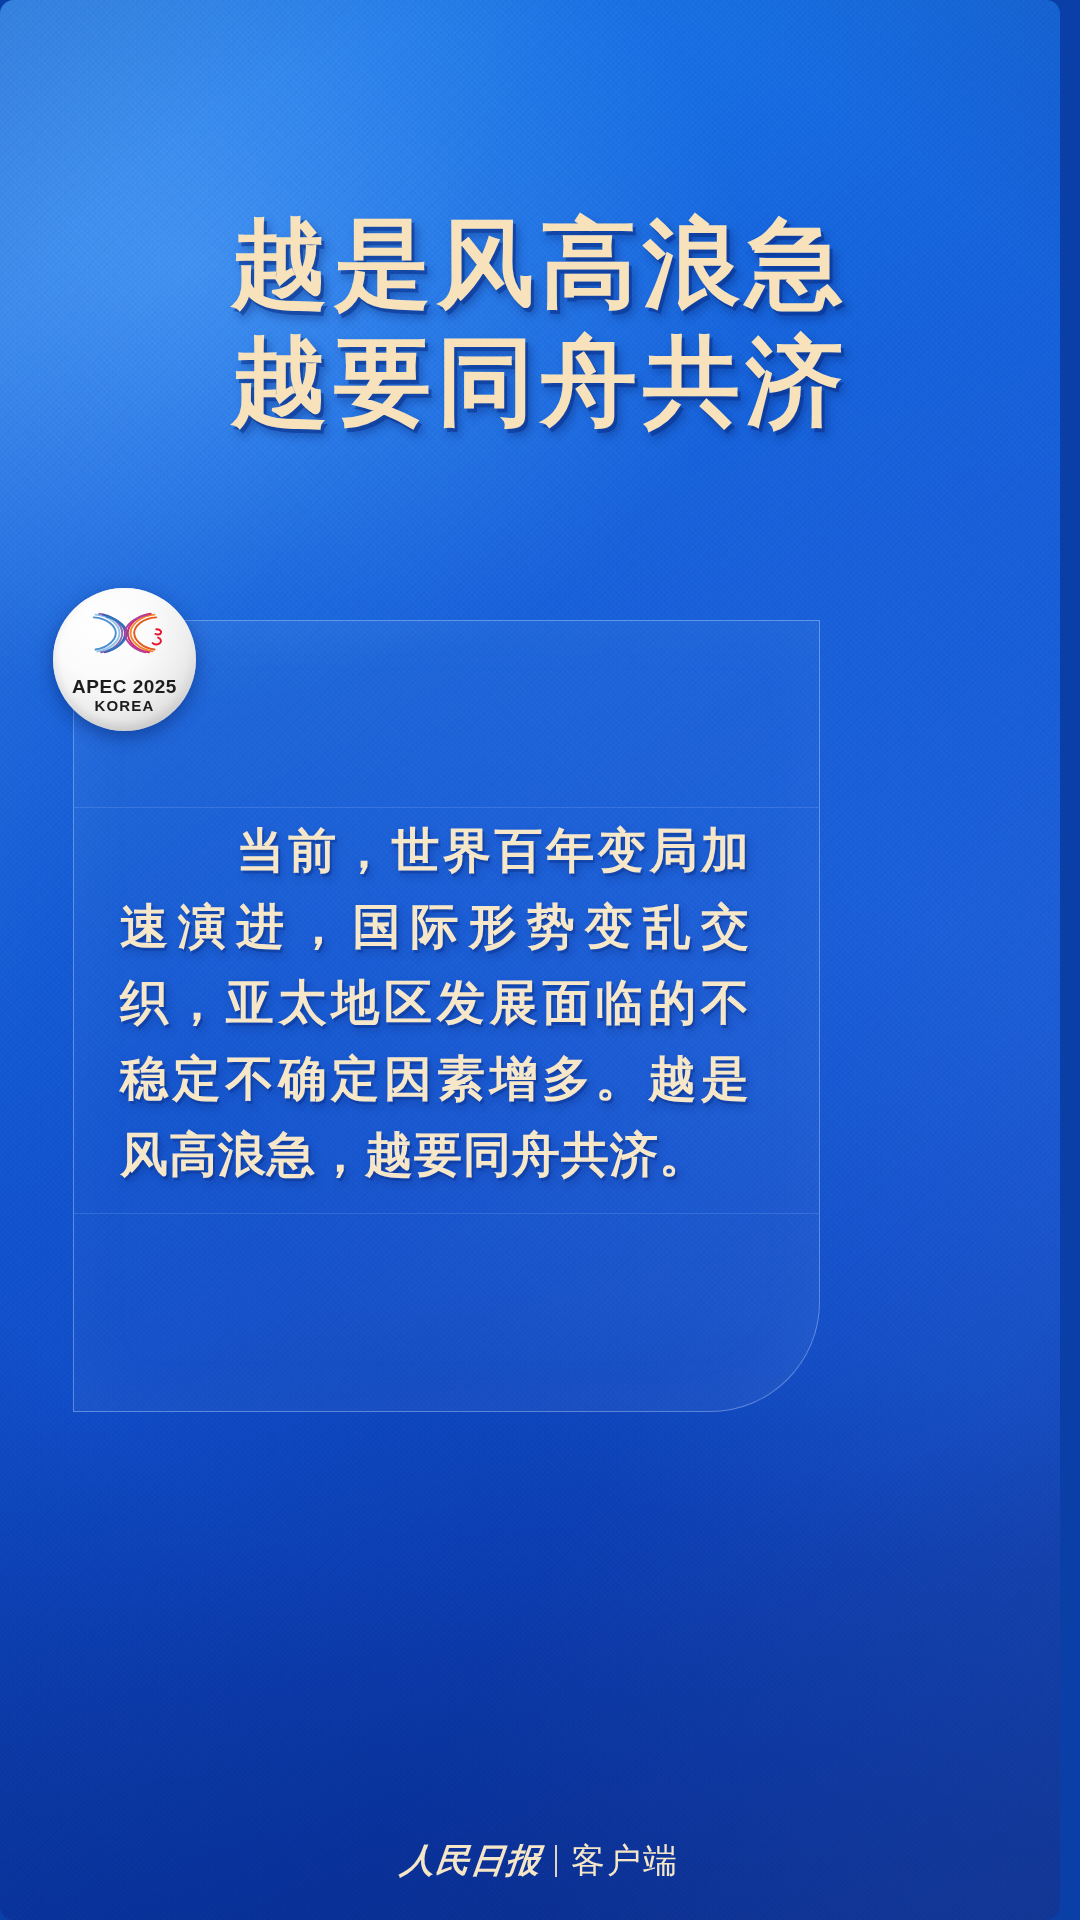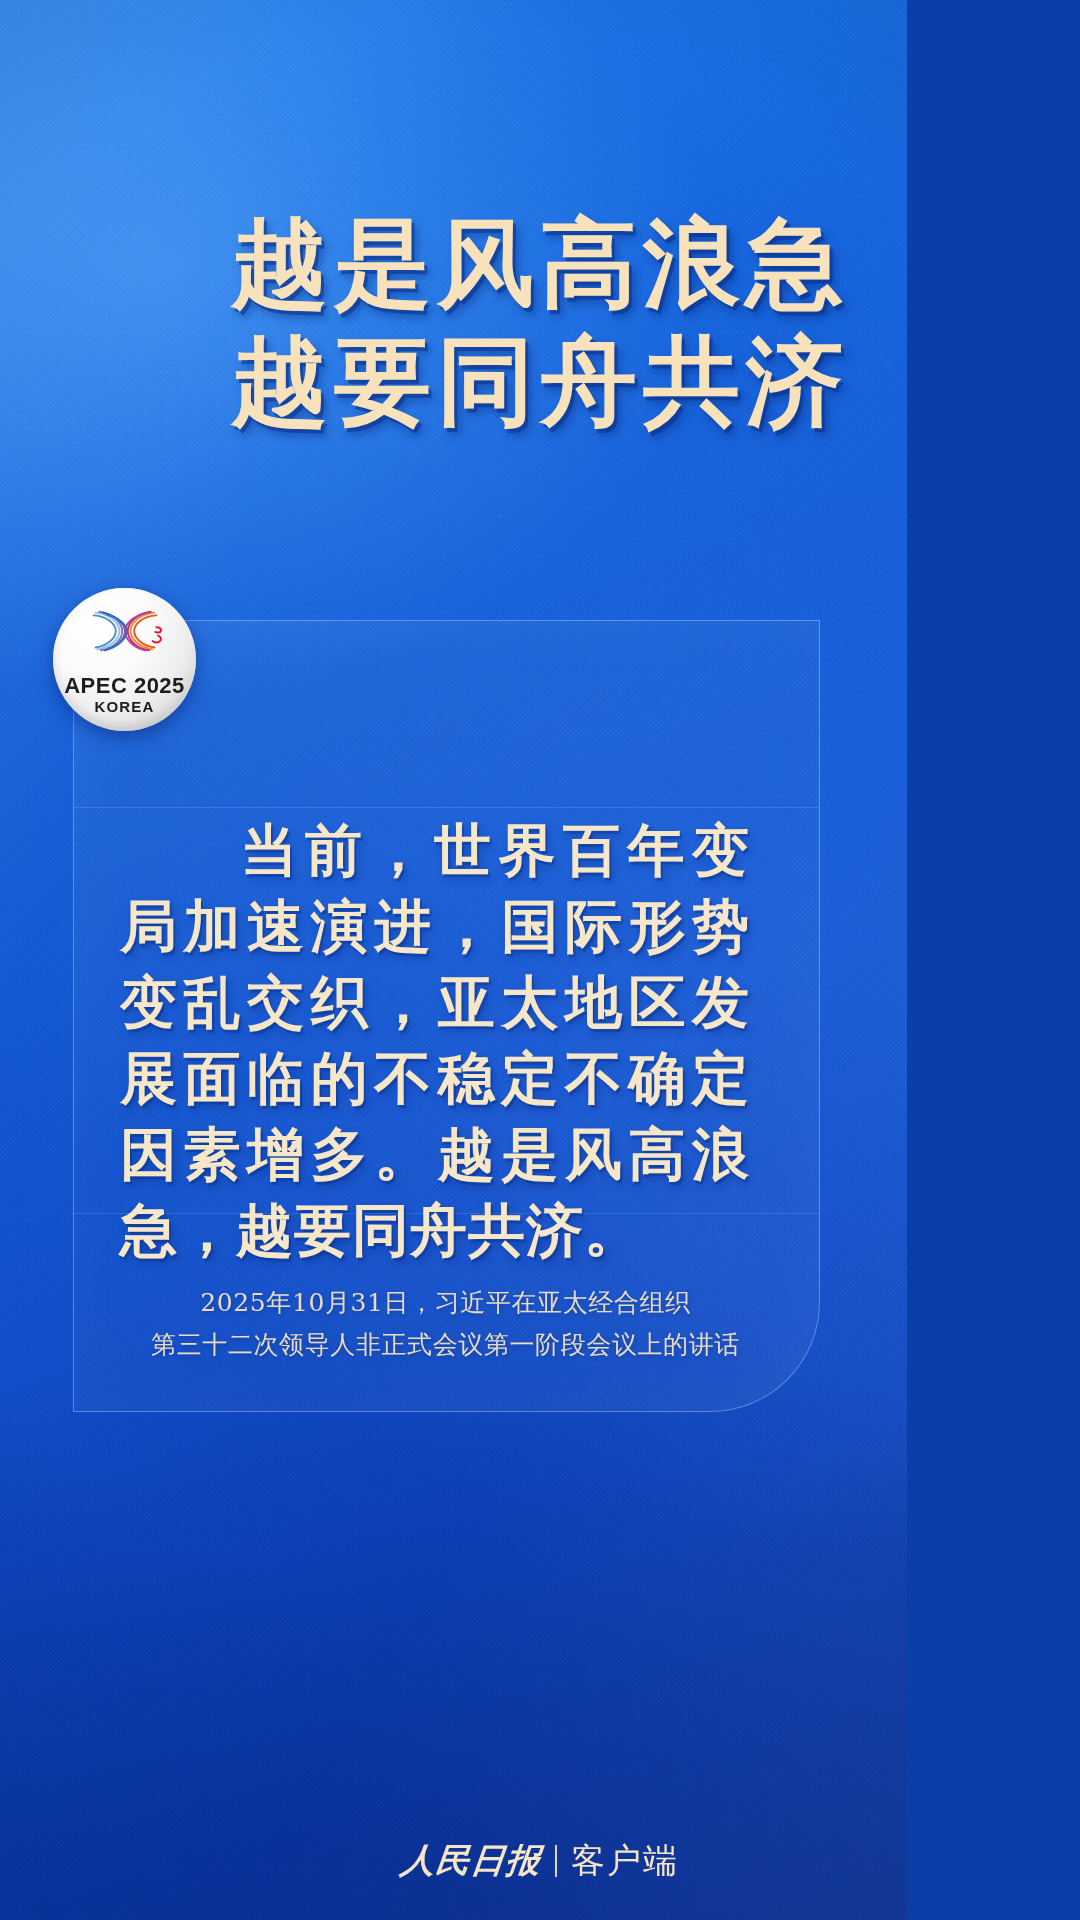--- a/index.html
+++ b/index.html
@@ -6,28 +6,29 @@
     margin: 0;
     padding: 0;
     background: #0a3fa8;
   }
   body {
     font-family: "Liberation Sans", "DejaVu Sans", sans-serif;
   }
 
   .poster {
     position: relative;
-    width: 907px;
+    width: 1060px;
     height: 1920px;
     overflow: hidden;
     background:
       radial-gradient(ellipse 900px 700px at 18% 14%, rgba(90,170,255,0.50) 0%, rgba(90,170,255,0.0) 62%),
       radial-gradient(ellipse 1100px 900px at 88% 48%, rgba(40,110,230,0.45) 0%, rgba(40,110,230,0.0) 70%),
       radial-gradient(ellipse 1200px 900px at 50% 100%, rgba(8,46,150,0.75) 0%, rgba(8,46,150,0.0) 70%),
       linear-gradient(160deg, #1b7ae8 0%, #1766dd 22%, #1458d2 45%, #0f49c4 68%, #0c3fb4 86%, #0a37a6 100%);
+    border-radius: 14px;
   }
 
   
   .texture {
     position: absolute;
     inset: 0;
     pointer-events: none;
     background-image:
       repeating-linear-gradient(45deg, rgba(255,255,255,0.045) 0px, rgba(255,255,255,0.045) 1px, rgba(0,0,0,0.0) 1px, rgba(0,0,0,0.0) 4px),
       repeating-linear-gradient(-45deg, rgba(0,0,0,0.05) 0px, rgba(0,0,0,0.05) 1px, rgba(0,0,0,0.0) 1px, rgba(0,0,0,0.0) 4px),
@@ -113,21 +114,21 @@
     justify-content: center;
   }
   .apec-mark {
     width: 92px;
     height: 48px;
     margin-top: 2px;
   }
   .apec-name {
     font-family: "Liberation Sans", sans-serif;
     font-weight: 700;
-    font-size: 22px;
+    font-size: 19px;
     letter-spacing: 0.5px;
     color: #1d1d1d;
     line-height: 1;
     margin-top: 20px;
   }
   .apec-country {
     font-family: "Liberation Sans", sans-serif;
     font-weight: 700;
     font-size: 15px;
     letter-spacing: 1.2px;
@@ -138,21 +139,21 @@
 
   
   .quote {
     position: absolute;
     left: 120px;
     top: 812px;
     width: 630px;
     z-index: 7;
     font-family: "DejaVu Serif", "Liberation Serif", serif;
     font-weight: 700;
-    font-size: 57px;
+    font-size: 48px;
     line-height: 76px;
     letter-spacing: 1px;
     color: #f7e7c9;
     text-align: justify;
     text-shadow:
       2px 3px 0 rgba(10,48,140,0.42),
       3px 5px 8px rgba(4,28,100,0.30);
   }
   .quote .indent { display: inline-block; width: 114px; }
 
@@ -245,24 +246,20 @@
         <path d="M84 22 C88 22 90 24 89 26 C88 28 85 28 83 27" stroke="#e8142f" stroke-width="2.1"></path>
         <path d="M86 31 C89 32 90 35 88 37 C86 39 82 39 80 37" stroke="#e8142f" stroke-width="2.1"></path>
       </g>
     </svg>
     <div class="apec-name">APEC 2025</div>
     <div class="apec-country">KOREA</div>
   </div>
 
   <div class="quote"><span class="indent"></span><span>当前，世界百年变局加速演进，国际形势变乱交织，亚太地区发展面临的不稳定不确定因素增多。越是风高浪急，越要同舟共济。</span></div>
 
-  <div class="attrib">
-    <div>2025年10月31日，习近平在亚太经合组织</div>
-    <div>第三十二次领导人非正式会议第一阶段会议上的讲话</div>
-  </div>
 
   <div class="footer">
     <div class="footer-brand">人民日报</div>
     <div class="footer-divider"></div>
     <div class="footer-product">客户端</div>
   </div>
 
 </div>
 
 </body></html>

